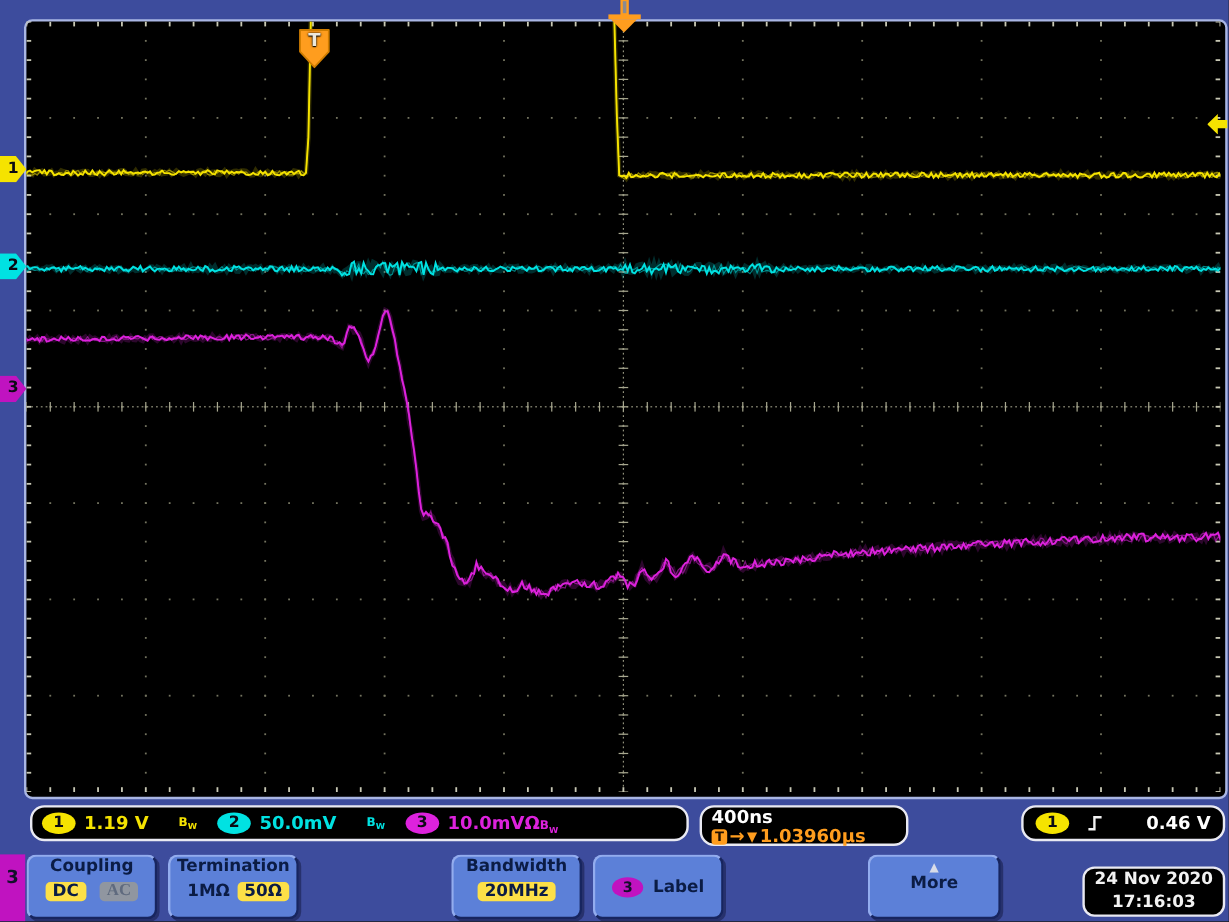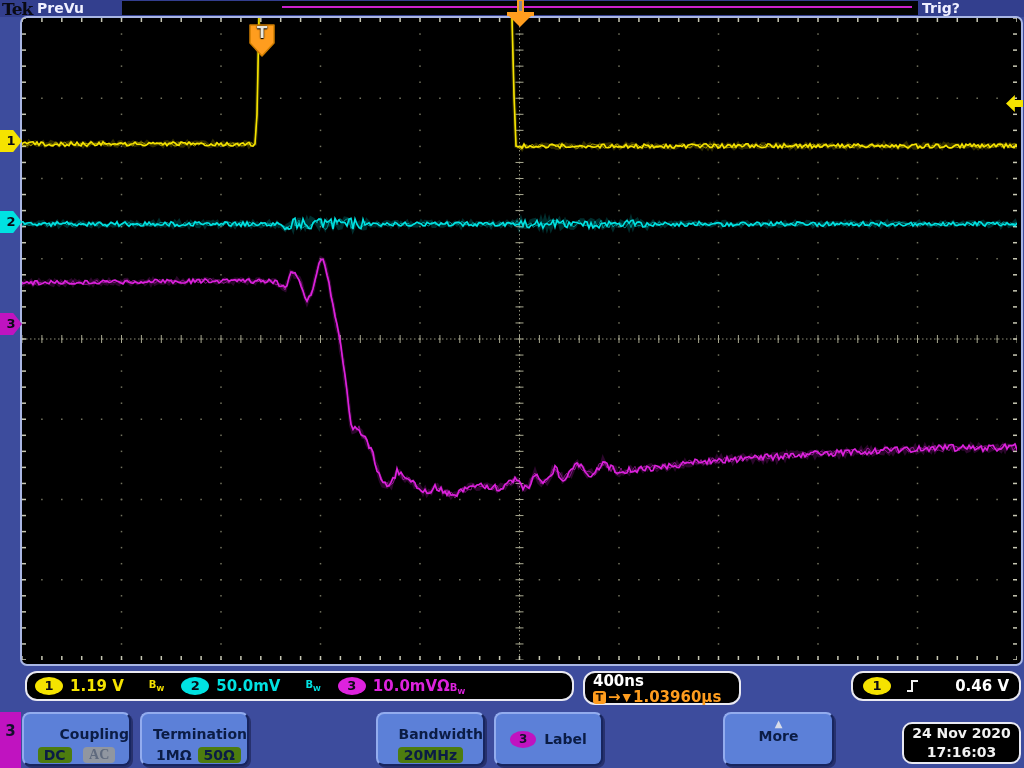--- a/index.html
+++ b/index.html
@@ -31,66 +31,58 @@
   
   .chbadge{position:absolute;left:0;width:22px;height:22px;font-size:13px;font-weight:bold;color:#0a0a14;
       text-align:center;line-height:22px;clip-path:polygon(0 0,60% 0,100% 50%,60% 100%,0 100%);z-index:4;}
   
   .trig-arrow{position:absolute;left:1006px;top:95px;width:17px;height:17px;background:#f5e300;z-index:4;
       clip-path:polygon(0 50%,52% 0,52% 30%,100% 30%,100% 70%,52% 70%,52% 100%);}
   
   .robox{position:absolute;background:#000;border:2px solid #e9e9f2;border-radius:12px;color:#fff;
          font-weight:bold;font-size:15px;}
   .ro-ch{left:25px;top:671px;width:549px;height:30px;display:flex;align-items:center;gap:7px;padding:0 0 0 8px;box-sizing:border-box;}
-  .ro-tb{left:583px;top:671px;width:158px;height:34px;padding:1px 8px;box-sizing:border-box;line-height:15px;}
+  .ro-tb{left:583px;top:671px;width:174px;height:34px;padding:1px 8px;box-sizing:border-box;line-height:15px;}
   .ro-acq{left:736px;top:671px;width:109px;height:34px;padding:1px 8px;box-sizing:border-box;line-height:15px;}
   .ro-trg{left:851px;top:671px;width:170px;height:30px;display:flex;align-items:center;gap:14px;padding:0 10px;box-sizing:border-box;}
   .ellipse{display:inline-block;width:28px;height:18px;border-radius:50%;color:#0a0a14;font-size:13px;
            font-weight:bold;text-align:center;line-height:18px;flex:0 0 auto;}
   .bw{font-size:10px;font-weight:bold;}
   .bw sub{font-size:7px;}
   .tb-line2{color:#ff9d1e;display:flex;align-items:center;gap:2px;margin-top:1px;}
   .t-ico{display:inline-block;width:13px;height:13px;background:#ff9d1e;color:#201000;border-radius:3px;
          font-size:11px;line-height:13px;text-align:center;}
   .tb-mark{font-size:11px;}
   .spacer{flex:1;}
   
   .chtab{position:absolute;left:0;top:712px;width:21px;height:56px;background:#c013c0;color:#12102a;
          font-weight:bold;font-size:15px;text-align:center;padding-top:10px;box-sizing:border-box;}
   .mbtn{position:absolute;top:712px;height:54px;background:#5c80d8;border-radius:8px;box-sizing:border-box;
         border-top:2px solid #93acee;border-left:2px solid #93acee;
         border-bottom:2px solid #17255f;border-right:2px solid #17255f;
         color:#0b1c45;font-weight:bold;box-shadow:2px 2px 0 rgba(0,0,20,.35);}
-  .mtitle{text-align:right;font-size:14px;margin-top:12px;}
+  .mtitle{text-align:center;font-size:14px;margin-top:0;}
   .mrow{display:flex;justify-content:space-around;align-items:center;margin-top:5px;padding:0 8px;font-size:14px;}
   .chip{padding:0 6px;border-radius:4px;}
-  .chip.sel{background:#4d7c0f;}
+  .chip.sel{background:#fde047;}
   .chip.dis{background:#9096a0;color:#5f6a7e;font-family:Liberation Serif, serif;}
   .lblrow{display:flex;align-items:center;justify-content:center;gap:8px;height:100%;font-size:14px;}
   .lbl-badge{width:26px;height:17px;border-radius:50%;background:#c013c0;color:#12102a;font-size:12px;
              text-align:center;line-height:17px;}
   .more-arrow{text-align:center;color:#d8dce8;font-size:10px;margin-top:6px;line-height:8px;}
   .more-title{text-align:center;font-size:14px;}
   .datebox{position:absolute;left:902px;top:722px;width:119px;height:42px;background:#000;
            border:2px solid #e9e9f2;border-radius:10px;color:#f2f2f2;font-weight:bold;font-size:14px;
            text-align:center;line-height:19px;box-sizing:border-box;font-family:"DejaVu Sans","Liberation Sans",sans-serif;}
 </style>
 </head>
 <body>
 
 <div class="screen">
 
-  <div class="topbar">
-    <span class="tek-logo">Tek</span>
-    <span class="acq-status">PreVu</span>
-    <div class="record-bar">
-      <div class="record-line"></div>
-    </div>
-    <span class="trig-status">Trig?</span>
-  </div>
 
   <div class="plunger" style="left: 507px;">
     <div class="stem"></div>
     <div class="slot"></div>
     <div class="bar"></div>
     <div class="tri"></div>
   </div>
 
   <div class="graticule">
     <svg id="grat" class="grat-svg" width="995" height="642" viewBox="0 0 995 642">

